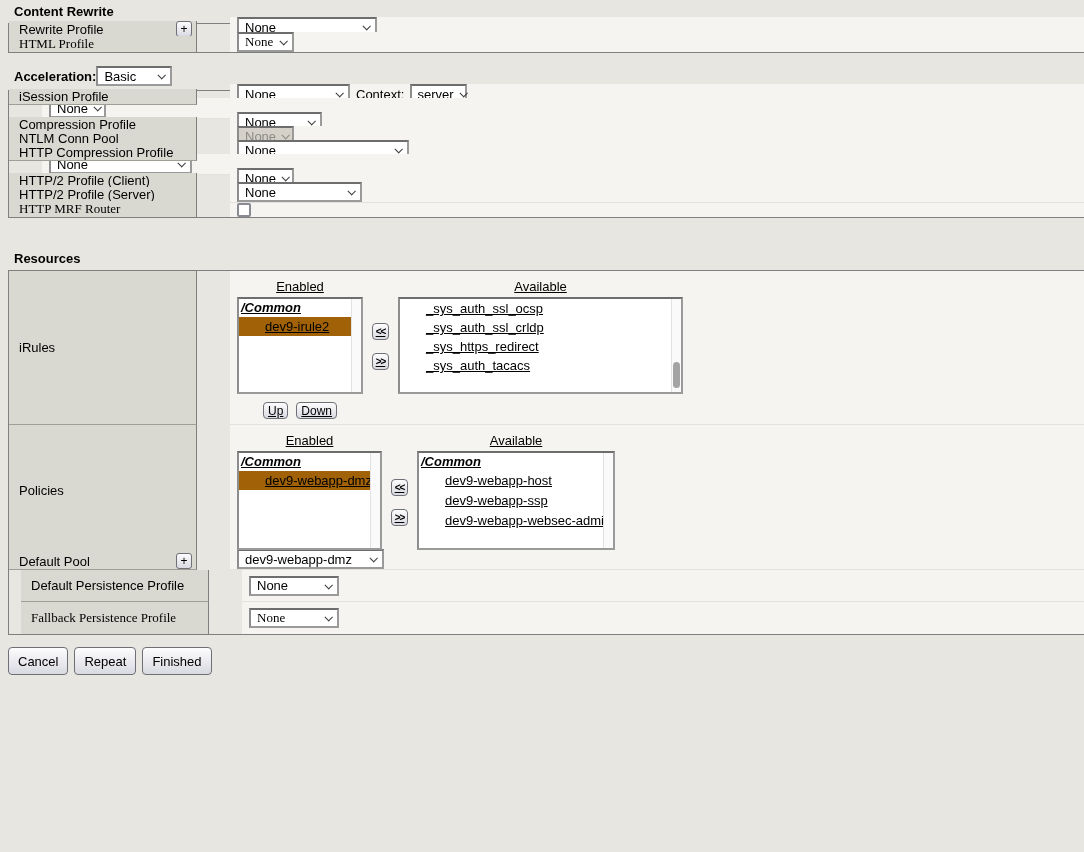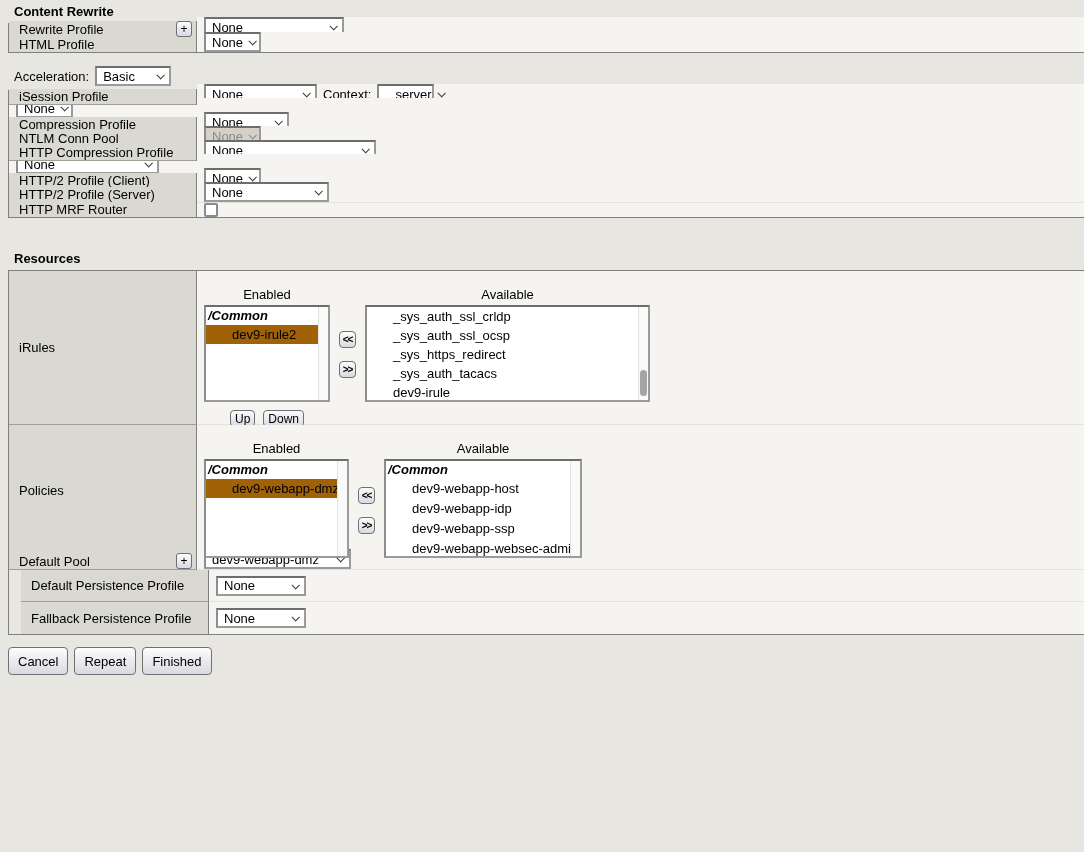--- a/index.html
+++ b/index.html
@@ -13,23 +13,23 @@
   .section-title { font-weight:bold; margin:4px 0 4px 14px; height:15px; }
   .tbl { margin-left:8px; border:1px solid #7f7f7f; border-right:none; }
   .row { display:flex; }
   .cell-label {
     width:188px; flex:none; background:#d9d8d1;
     border-right:1px solid #7f7f7f; border-bottom:1px solid #9f9e97;
     display:flex; align-items:center; padding:0 4px 0 10px; position:relative;
   }
   .cell-content {
     flex:1; background:#f5f4f0; border-bottom:1px solid #e3e2dc;
-    display:flex; align-items:center; padding-left:7px;
-  }
-  .row:last-child .cell-label, .row:last-child .cell-content { border-bottom:none; }
+    display:flex; align-items:center; padding-left:7px;margin-left:33px;
+  }
+  .row:last-child .cell-label, .row:last-child .cell-content { border-bottom:none;font-family:Liberation Serif, serif; }
   .h31 { height:14px;align-items:flex-end; } .h32 { height:32px;padding-left:12px; }
 
   
   .sel {
     display:inline-flex; align-items:center; justify-content:space-between;
     height:20px; background:#fff; border:2px solid #9a9a9a;
     border-top-color:#6d6d6d; border-left-color:#8d8d8d;
     padding:0 6px 0 6px; cursor:default; flex:none;
   }
   .sel .chev {
@@ -47,30 +47,30 @@
     background:linear-gradient(#fdfdfe,#d9d9e1); cursor:default; flex:none;
     font-family:inherit;
   }
   .add-btn { width:16px; height:16px; font-size:12px; line-height:1; margin-left:auto; border-radius:3px; }
   .mv-btn  { width:17px; height:17px; font-size:10px; font-weight:bold; letter-spacing:-1px; }
   .ud-btn  { height:17px; padding:0 4px; font-size:12px; }
   .footer-btn { height:19px; padding:13px 9px; font-size:13px; }
 
   
   .accel-bar { display:flex; align-items:center; margin:12px 0 3px 14px; height:22px; }
-  .accel-bar .bold { font-weight:normal; margin-right:6px; }
+  .accel-bar .bold { font-weight:bold; }
 
   
   .checkbox {
     width:14px; height:14px; background:#fff;
     border:2px solid #8a8a94; border-radius:2px;
   }
 
   
-  .cell-content.tall { align-items:flex-start; padding-top:16px; }
+  .cell-content.tall { align-items:flex-start; padding-top:8px;text-decoration:underline; }
   .dual-list { display:flex; align-items:flex-start; }
   .dl-col { display:flex; flex-direction:column; align-items:center; }
   .list-header { height:16px; margin-bottom:2px; }
   .listbox {
     position:relative; background:#fff; border:2px solid #9a9a9a;
     border-top-color:#6d6d6d; border-left-color:#8d8d8d; overflow:hidden;
     width:100%;
   }
   .sb-track {
     position:absolute; top:0; right:0; bottom:0; width:10px;
@@ -134,21 +134,21 @@
     <div class="row h31">
       <div class="cell-label">
         <span>iSession Profile</span>
       </div>
       <div class="cell-content">
         <span class="sel" style="width:113px">
           <span>None</span>
           <span class="chev"></span>
         </span>
         <span style="margin:0 6px">Context:</span>
-        <span class="sel" style="width:57px;padding:0 4px 0 16px">
+        <span class="sel" style="width:57px;padding:0 4px 0 5px">
           <span>server</span>
           <span class="chev"></span>
         </span>
       </div>
     </div>
     <div class="row h31">
       <div class="cell-content">
         <span class="sel" style="width:57px">
           <span>None</span>
           <span class="chev"></span>
@@ -250,25 +250,24 @@
               <button class="btnish ud-btn">Down</button>
             </div>
           </div>
           <div class="mv-col ir">
             <button class="btnish mv-btn">&lt;&lt;</button>
             <button class="btnish mv-btn">&gt;&gt;</button>
           </div>
           <div class="dl-col" style="width:285px">
             <div class="list-header">Available</div>
             <div class="listbox" style="height:97px">
+              <div class="li-item">_sys_auth_ssl_ocsp</div>
               <div class="li-item">_sys_auth_ssl_crldp</div>
-              <div class="li-item">_sys_auth_ssl_ocsp</div>
               <div class="li-item">_sys_https_redirect</div>
               <div class="li-item">_sys_auth_tacacs</div>
-              <div class="li-item">dev9-irule</div>
               <div class="sb-track">
                   <span class="sb-thumb"></span>
                 </div>
             </div>
           </div>
         </div>
       </div>
     </div>
 
     <div class="row" style="height:131px">
@@ -287,21 +286,20 @@
           </div>
           <div class="mv-col po">
             <button class="btnish mv-btn">&lt;&lt;</button>
             <button class="btnish mv-btn">&gt;&gt;</button>
           </div>
           <div class="dl-col" style="width:198px">
             <div class="list-header">Available</div>
             <div class="listbox" style="height:99px">
               <div class="li-group">/Common</div>
               <div class="li-item" style="line-height:20px">dev9-webapp-host</div>
-              <div class="li-item" style="line-height:20px">dev9-webapp-idp</div>
               <div class="li-item" style="line-height:20px">dev9-webapp-ssp</div>
               <div class="li-item" style="line-height:20px">dev9-webapp-websec-admin</div>
               <div class="sb-track"></div>
             </div>
           </div>
         </div>
       </div>
     </div>
 
     <div class="row h31">

